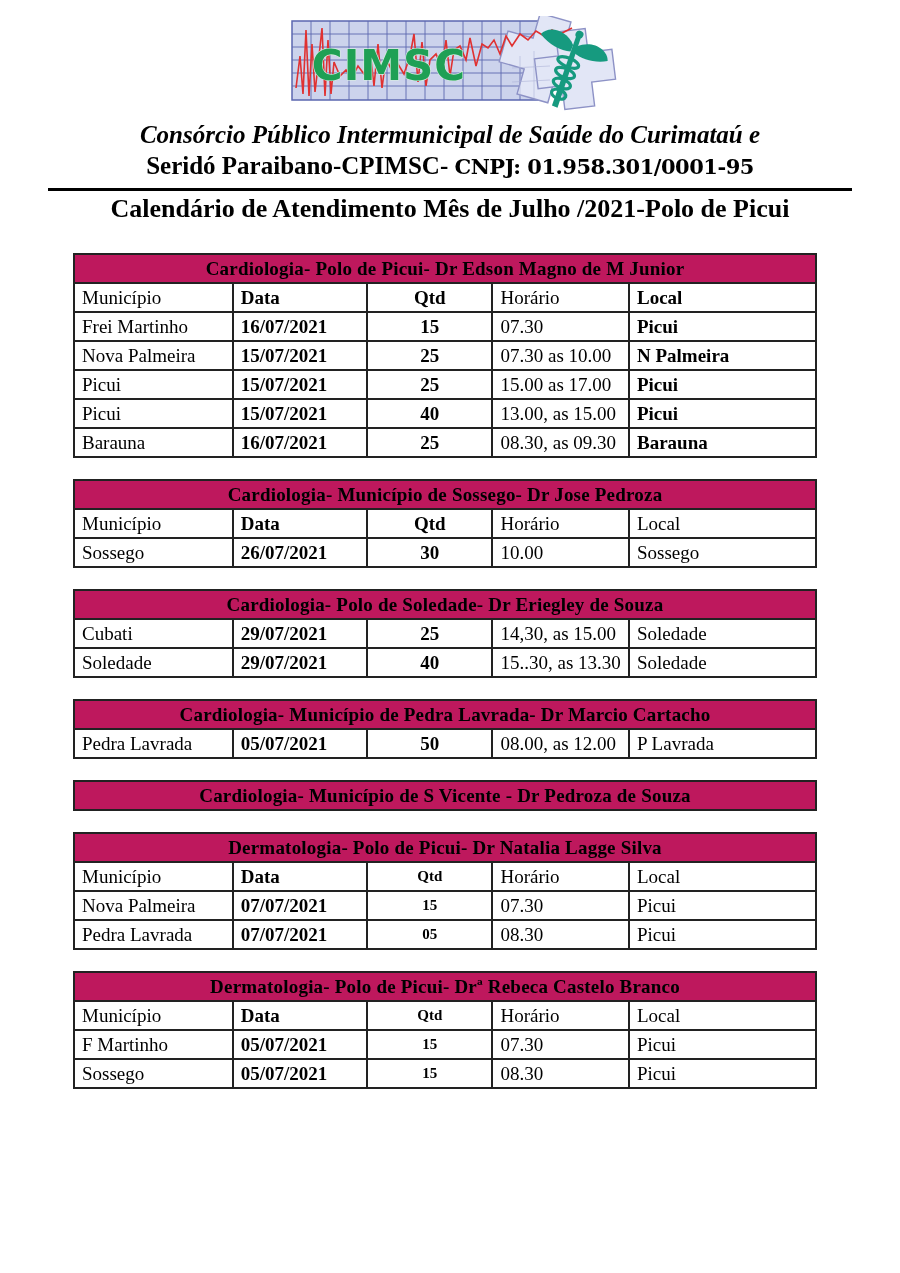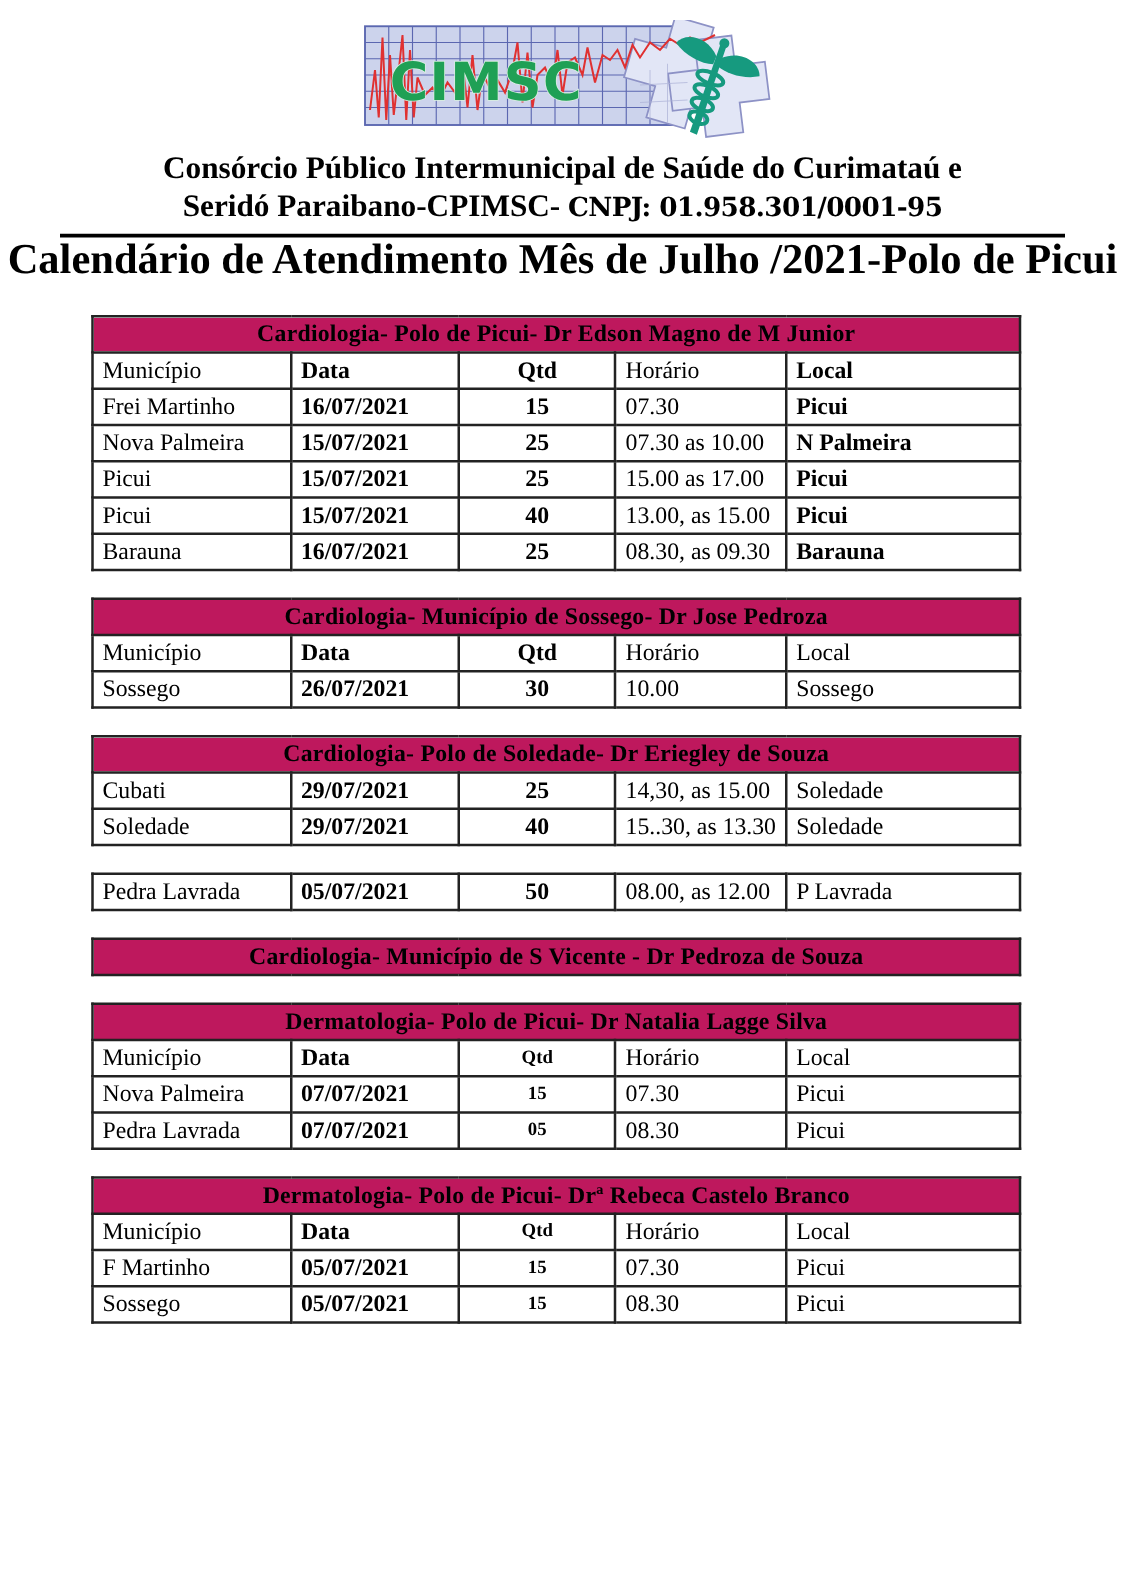--- a/index.html
+++ b/index.html
@@ -9,27 +9,27 @@
     font-family: "Liberation Serif", serif; color: #000;
   }
   .page { width: 900px; height: 1273px; position: relative; }
 
   
   .logo-wrap { padding-top: 16px; display: flex; justify-content: center; }
   .logo-wrap svg { display: block; }
 
   
   .org-title { text-align: center; margin-top: 8px; font-weight: bold; }
-  .org-line1 { font-size: 25px; line-height: 31px; }
+  .org-line1 { font-size: 25px; line-height: 31px; font-style: italic; }
   .org-line2 { font-size: 25px; line-height: 31px; }
   .org-line2 .cnpj { font-family: "DejaVu Serif", serif; font-size: 21px; letter-spacing: -0.5px; text-align: right; }
 
   .rule { border: none; border-top: 3px solid #000; margin: 6px 48px 2px 48px; }
 
-  .cal-title { text-align: center; font-weight: bold; font-size: 34px; line-height: 32px; margin-bottom: 28px; }
+  .cal-title { text-align: center; font-weight: bold; font-size: 26px; line-height: 32px; margin-bottom: 28px; }
 
   
   table.sched {
     border-collapse: collapse; table-layout: fixed;
     width: 744px; margin: 0 0 21px 73px;
   }
   table.sched td {
     border: 2px solid #222; padding: 1px 7px;
     font-size: 19px; line-height: 25px; height: 27px;
     overflow: hidden; white-space: nowrap;
@@ -233,20 +233,23 @@
   <table class="sched">
       <colgroup>
         <col style="width: 21.4%;">
         <col style="width: 18.1%;">
         <col style="width: 16.9%;">
         <col style="width: 18.4%;">
         <col style="width: 25.2%;">
       </colgroup>
       <tbody>
         <tr>
+          <td colspan="5" class="title-cell">Cardiologia- Município de Pedra Lavrada- Dr Marcio Cartacho</td>
+        </tr>
+        <tr>
           <td class="col-municipio">Pedra Lavrada</td>
           <td class="col-data">05/07/2021</td>
           <td class="col-qtd">50</td>
           <td class="col-horario">08.00, as 12.00</td>
           <td class="col-local">P Lavrada</td>
         </tr>
       </tbody>
     </table>
   <table class="sched">
       <colgroup>

